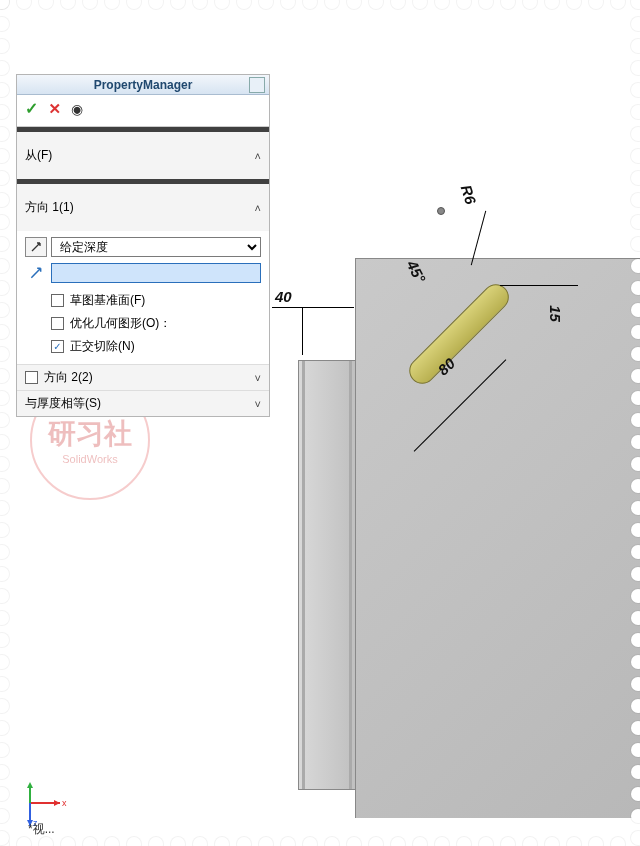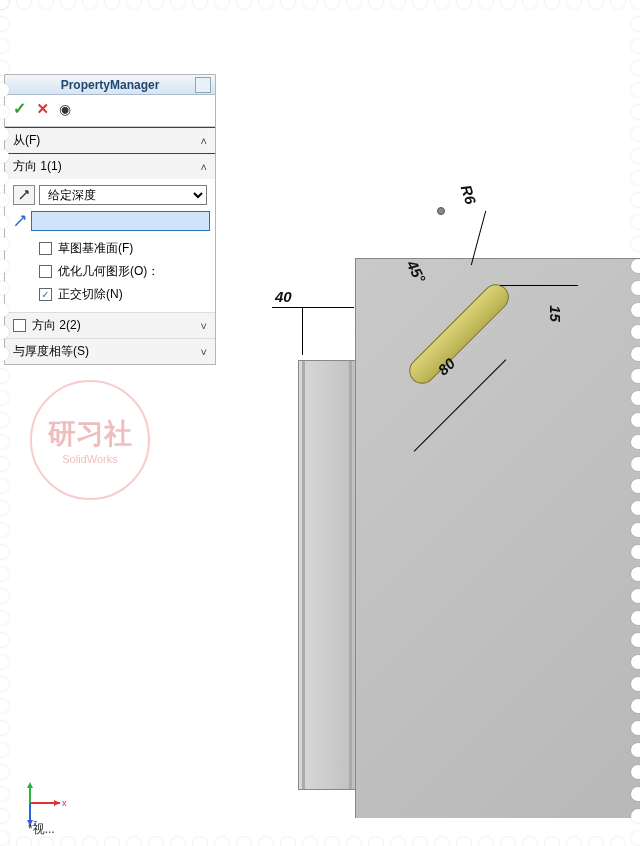--- a/index.html
+++ b/index.html
@@ -8,33 +8,33 @@
 
 .stamp { position: absolute; inset: 2px; pointer-events: none; z-index: 100; }
 .stamp-dot { position: absolute; width: 14px; height: 14px; background: #fff; border-radius: 50%; box-shadow: 0 0 0 1px rgba(0,0,0,0.05); }
 
 
 .toolbar { position: absolute; top: 14px; left: 180px; display: flex; gap: 2px; align-items: center; }
 .tbtn { width: 22px; height: 22px; display: flex; align-items: center; justify-content: center; font-size: 14px; color: #555; }
 .tbtn svg { width: 16px; height: 16px; }
 
 
-.panel { position: absolute; left: 4px; top: 74px; width: 212px; background: #fff; border: 1px solid #b5b5b5; font-size: 12px; z-index: 50; }
+.panel { position: absolute; left: 16px; top: 74px; width: 254px; background: #fff; border: 1px solid #b5b5b5; font-size: 12px; z-index: 50; }
 .pm-header { background: linear-gradient(#f2f6fb,#d7e4f2); border-bottom: 1px solid #a9bcd0; height: 20px; display: flex; align-items: center; justify-content: center; position: relative; font-weight: bold; color: #20486f; }
 .pm-pin { position: absolute; right: 4px; top: 2px; width: 16px; height: 16px; border: 1px solid #8aa; background: #e8f0f8; }
 .feat-row { display: flex; align-items: center; padding: 6px 8px 2px; gap: 6px; }
 .feat-icon { width: 16px; height: 16px; background: #d3e8c5; border: 1px solid #6b9e4a; }
 .feat-name { font-weight: bold; flex: 1; }
 .help { width: 16px; height: 16px; border: 1px solid #5a8ec7; border-radius: 50%; color: #5a8ec7; font-size: 11px; display: flex; align-items: center; justify-content: center; }
 .confirm-row { display: flex; align-items: center; gap: 10px; padding: 4px 8px 8px; border-bottom: 1px solid #ccc; }
 .chk-ok { color: #2e9e2e; font-size: 16px; font-weight: bold; }
 .chk-x { color: #d33; font-size: 15px; font-weight: bold; }
 .eye { font-size: 14px; color: #333; }
 
-.section-head { background: #f4f4f4; padding: 4px 8px; display: flex; justify-content: space-between; align-items: center; border-top: 1px solid #404040; cursor: pointer; }
+.section-head { background: #f4f4f4; padding: 15px 8px; display: flex; justify-content: space-between; align-items: center; border-top: 5px solid #404040; cursor: pointer; }
 .chev { font-size: 11px; color: #444; }
 .section-body { padding: 6px 8px; }
 .dropdown { width: 100%; height: 20px; border: 1px solid #7a7a7a; background: #fff; font-size: 12px; padding: 0 4px; }
 .dir-row { display: flex; gap: 4px; margin-bottom: 4px; align-items: center; }
 .flip-btn { width: 22px; height: 20px; border: 1px solid #888; background: #f4f4f4; display: flex; align-items: center; justify-content: center; }
 .flip-btn svg { width: 12px; height: 12px; }
 .depth-row { display: flex; gap: 4px; margin: 6px 0; align-items: center; }
 .depth-icon { width: 22px; height: 20px; display: flex; align-items: center; justify-content: center; color: #2a6fbb; }
 .depth-input { flex: 1; height: 20px; border: 1px solid #2a6fbb; background: #cfe4fb; }
 .cb-row { display: flex; align-items: center; gap: 6px; padding: 3px 0 3px 26px; }

